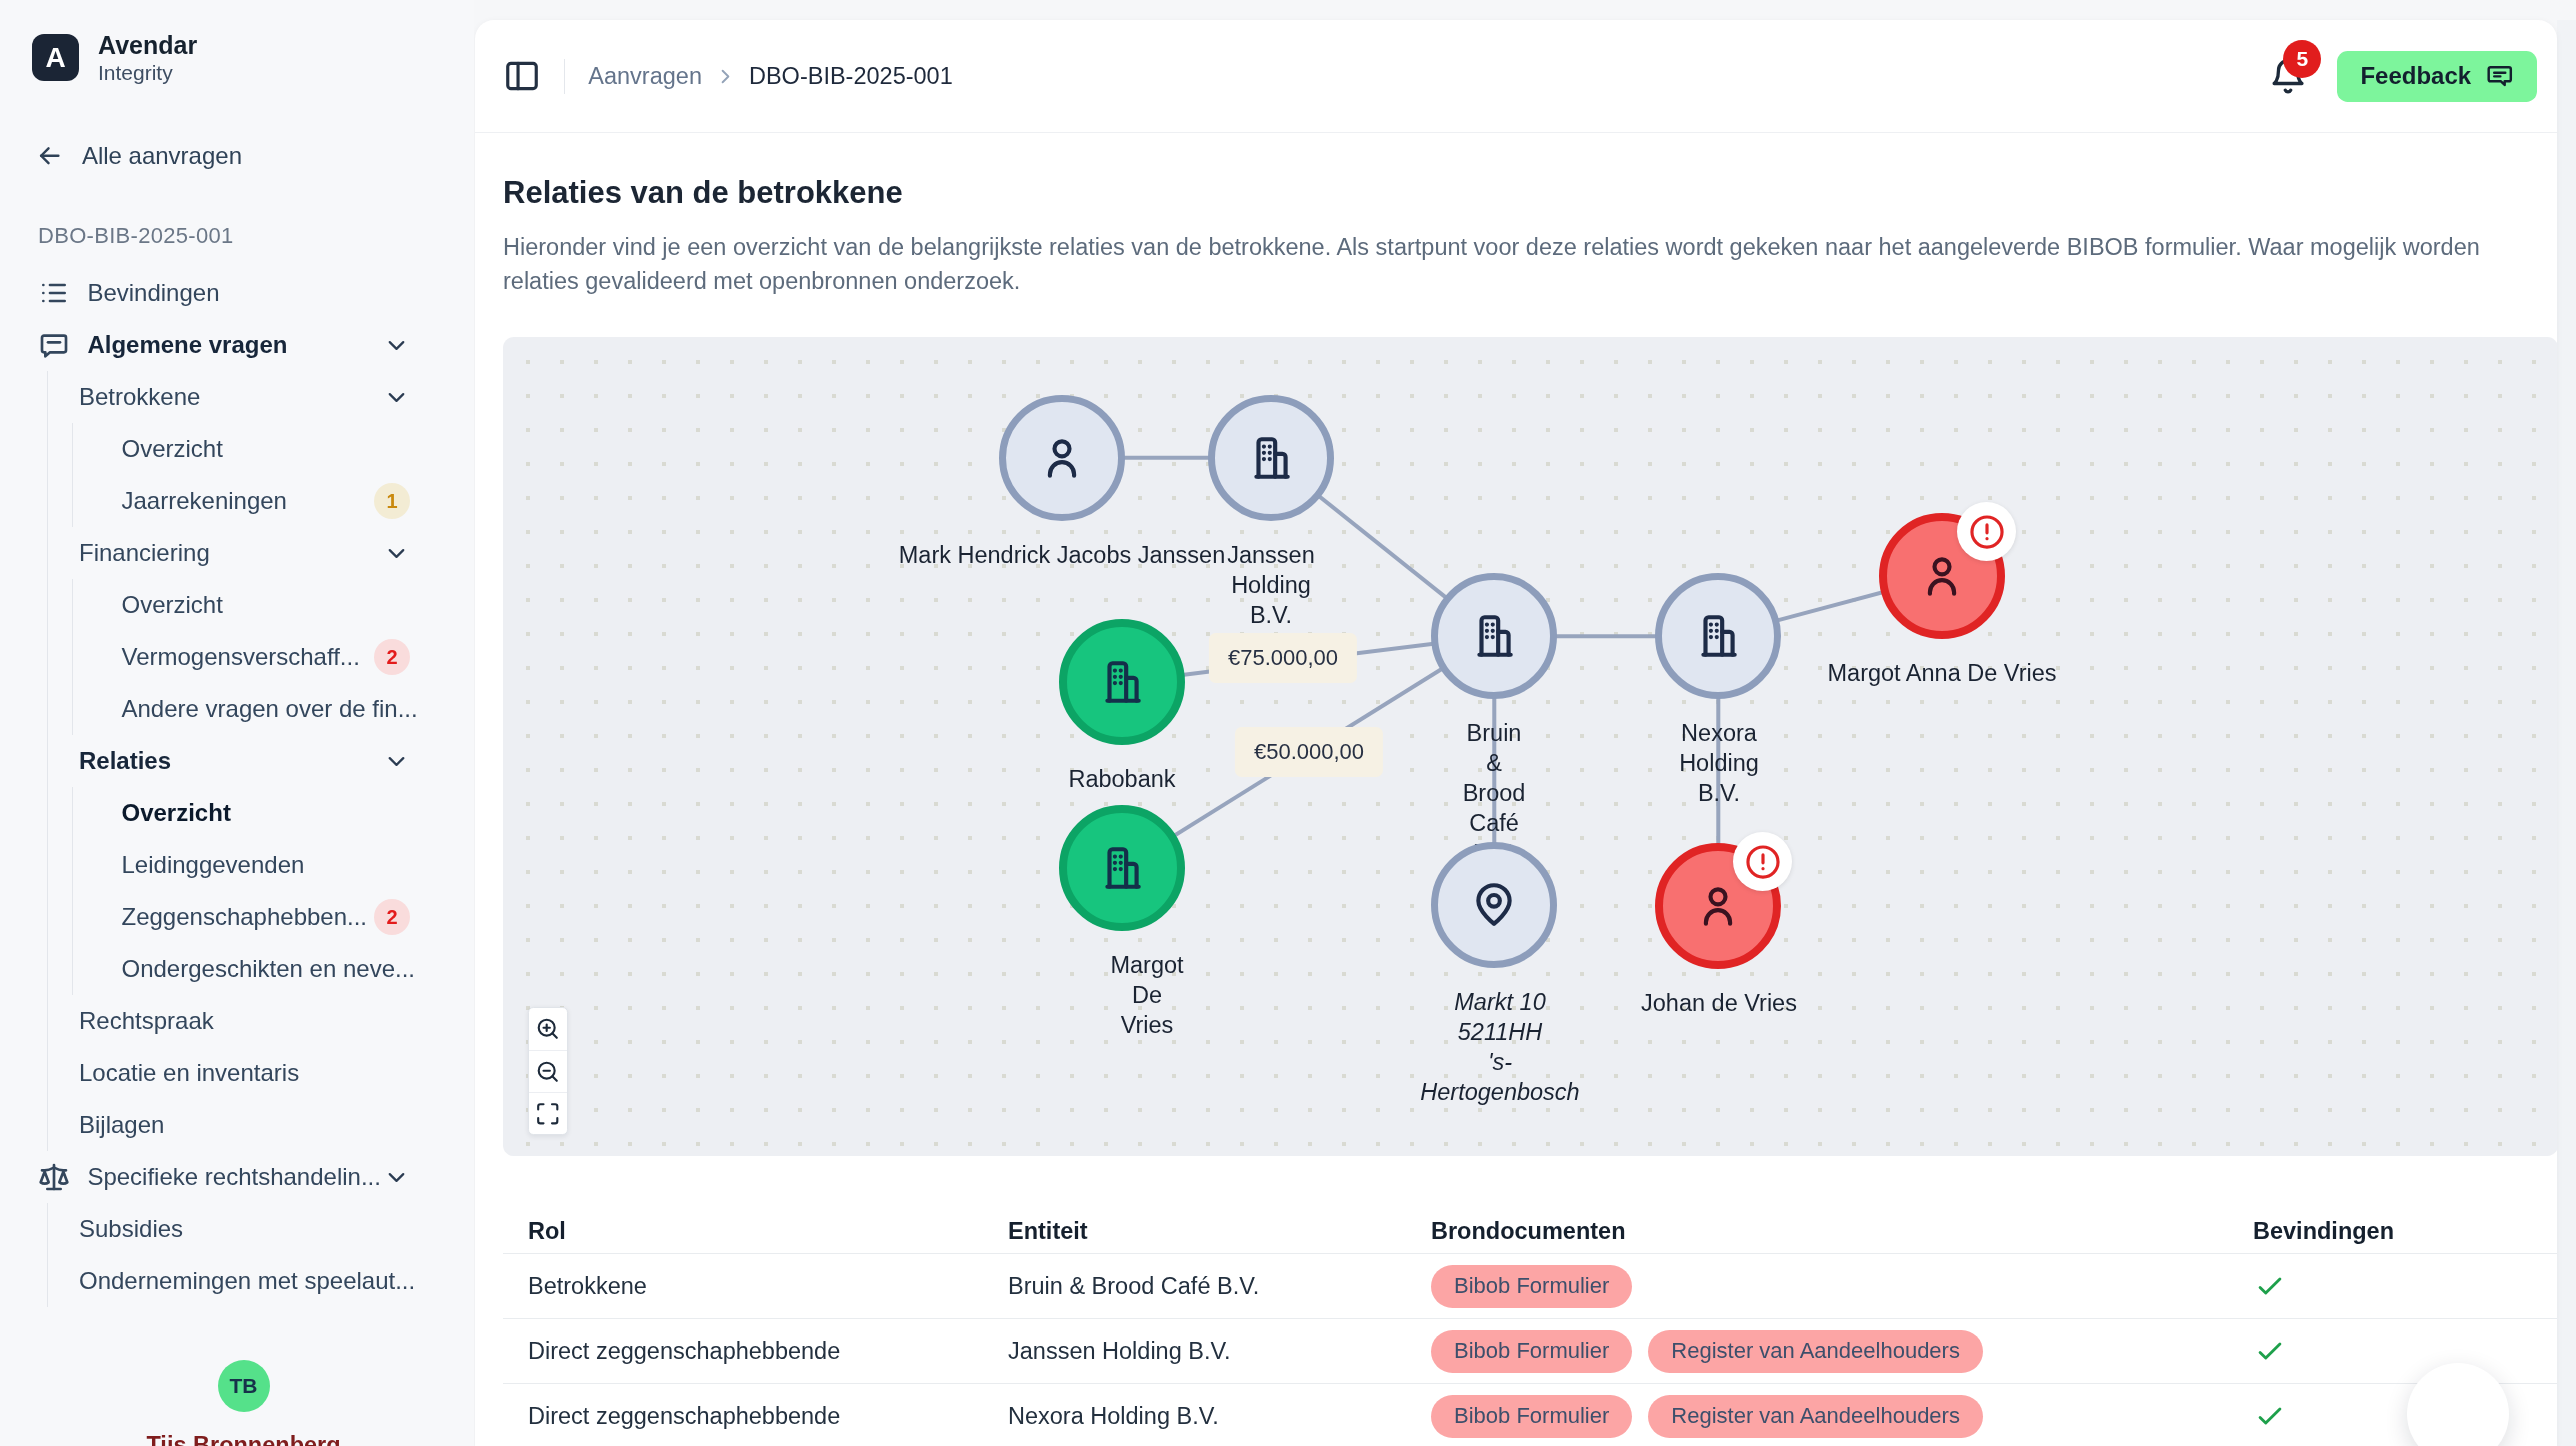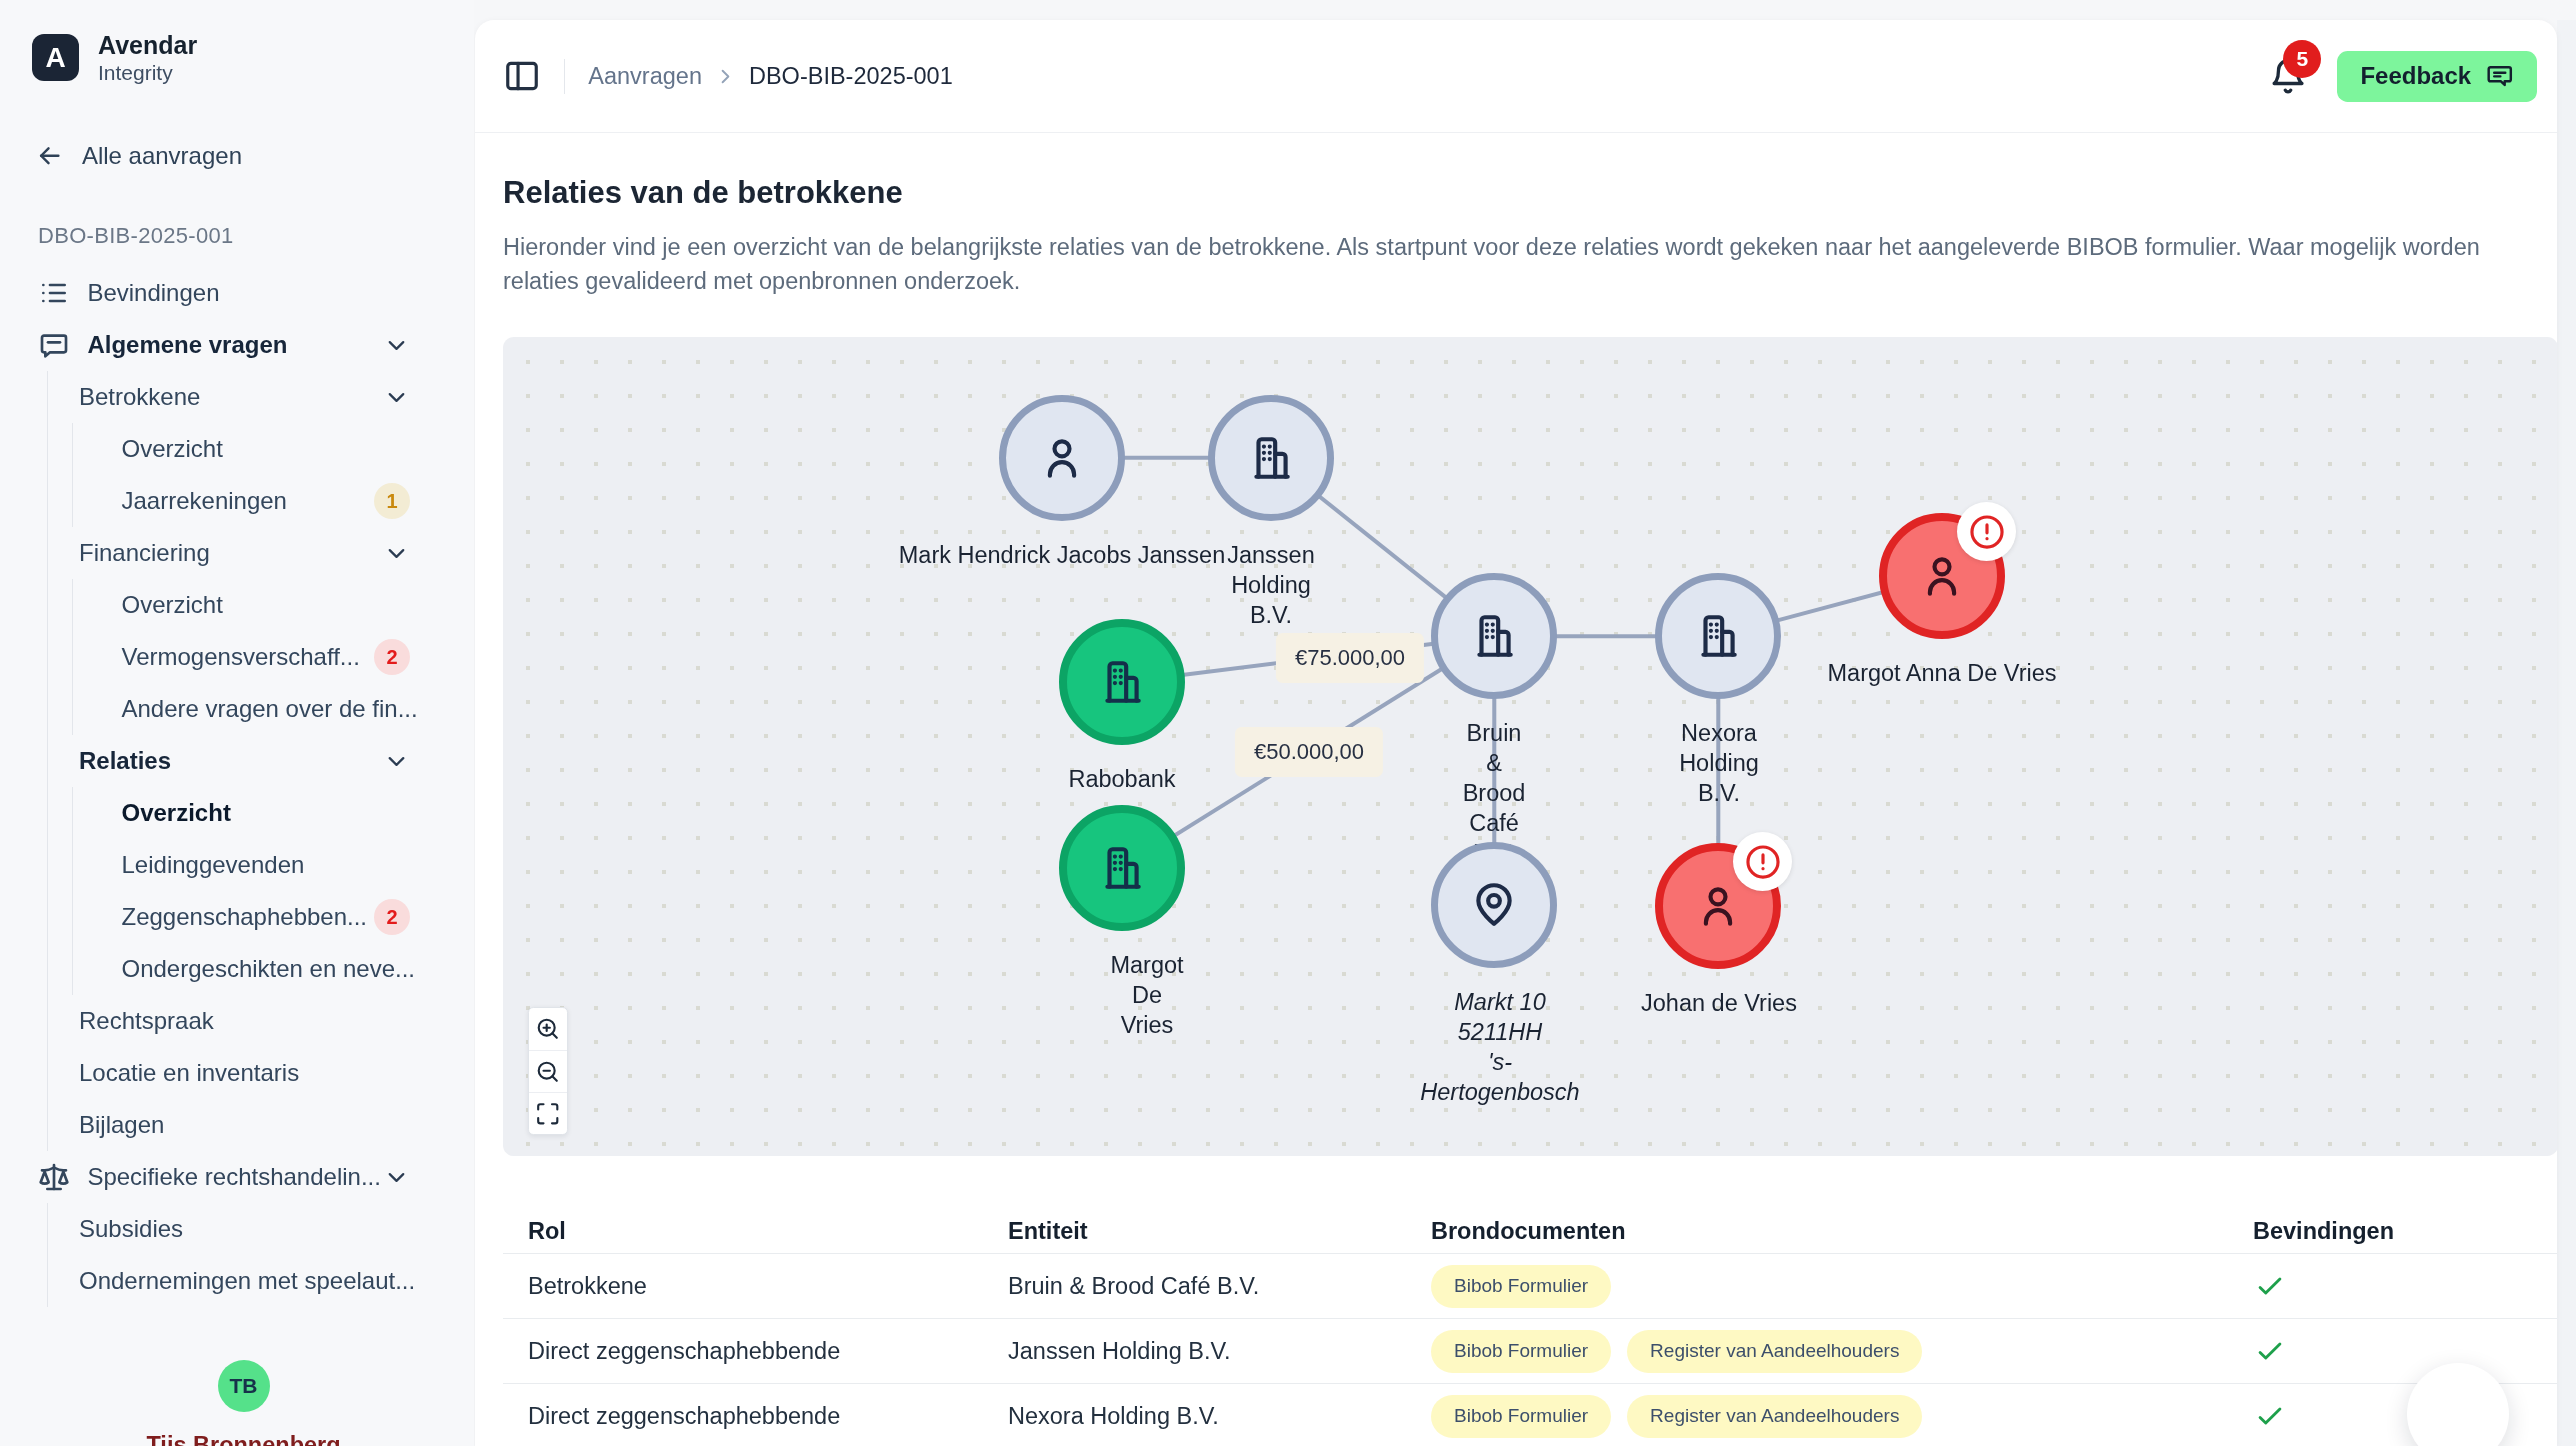--- a/index.html
+++ b/index.html
@@ -100,21 +100,21 @@
   .zoom-btn { height:42px; display:flex; align-items:center; justify-content:center; color:#1d2a3a; cursor:pointer; }
   .zoom-btn + .zoom-btn { border-top:0.7px solid #eceef2; }
   .zoom-btn svg { width:25.5px; height:25.5px; }
 
   
   .rel-table { margin-top:54px; width:2055px; }
   .t-row { display:grid; grid-template-columns:480px 423px 822px 1fr; align-items:center; padding:0 25px; }
   .t-head { height:43px; font-size:23.5px; font-weight:700; color:#15202e; }
   .t-body-row { height:65px; border-top:1.3px solid #e9ecef; font-size:23.5px; color:#23303f; }
   .pill-wrap { display:flex; gap:16px; align-items:center; }
-  .pill { height:43px; padding:0 23px; border-radius:22px; background:#fef9c3; color:#3d4f6b; font-size:19px;
+  .pill { height:43px; padding:0 23px; border-radius:22px; background:#fca5a5; color:#3d4f6b; font-size:22px;
           display:flex; align-items:center; white-space:nowrap; }
   .check { width:34px; height:34px; color:#1ea04b; }
   .partial-row { height:27px; overflow:hidden; border-top:1.3px solid #e9ecef; }
 
   .fab { position:absolute; left:2407px; top:1363px; width:102px; height:102px; border-radius:50%;
          background:#ffffff; box-shadow:0 6.7px 23px rgba(16,24,40,.14); z-index:5; cursor:pointer; }
 
   .scroll-gutter { position:absolute; right:0; top:20px; width:19px; height:1427px; background:#f1f3f6; z-index:0; }
 </style>
 </head>
@@ -308,21 +308,21 @@
           <line x1="834" y1="180" x2="1145" y2="180"></line>
           <line x1="1145" y1="180" x2="1478" y2="446"></line>
           <line x1="923" y1="515" x2="1478" y2="446"></line>
           <line x1="923" y1="792" x2="1478" y2="446"></line>
           <line x1="1478" y1="446" x2="1812" y2="446"></line>
           <line x1="1812" y1="446" x2="2145" y2="357"></line>
           <line x1="1478" y1="446" x2="1478" y2="847"></line>
           <line x1="1812" y1="446" x2="1812" y2="849"></line>
         </svg>
 
-        <div class="edge-chip" style="left:847px; top:321px;">€75.000,00</div>
+        <div class="edge-chip" style="left:780px; top:321px;">€75.000,00</div>
         <div class="edge-chip" style="left:806px; top:415px;">€50.000,00</div>
 
         <div class="gnode default" style="left:496px; top:58px;">
           <svg class="ic" viewBox="0 0 24 24">
               <circle cx="12" cy="7.6" r="3.6"></circle>
               <path d="M6.2 20.5v-.7a5.8 5.8 0 0 1 11.6 0v.7"></path>
             </svg>
         </div>
         <div class="node-label" style="left:559px; top:203px; width:470px;">Mark Hendrick Jacobs Janssen</div>
 

